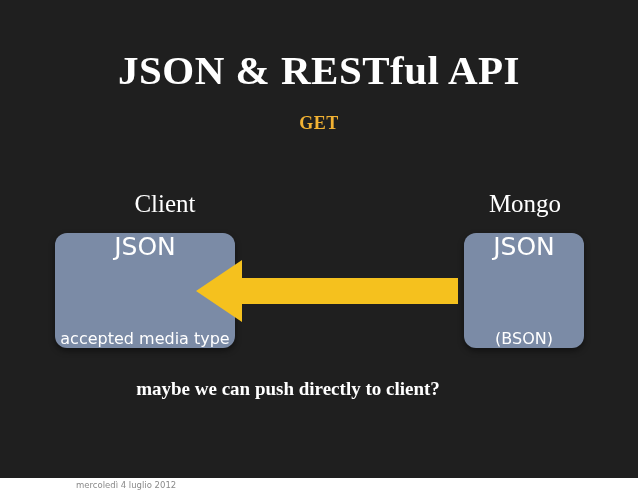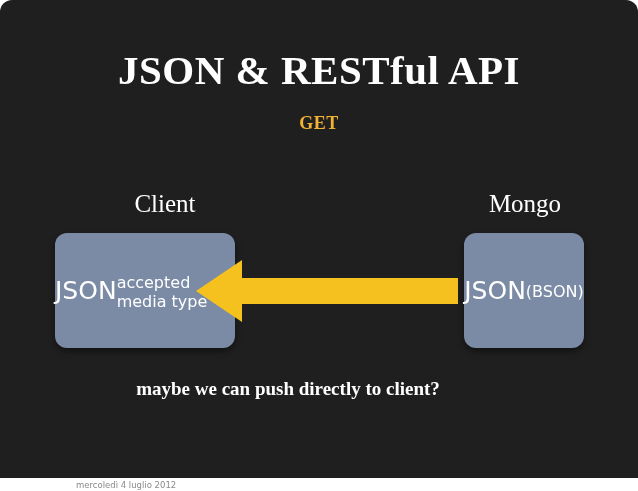--- a/index.html
+++ b/index.html
@@ -9,21 +9,20 @@
   }
   body {
     font-family: "Liberation Sans", sans-serif;
   }
   .slide-wrap {
     position: relative;
     width: 638px;
     height: 491px;
     overflow: hidden;
     background: #ffffff;
-    border-radius: 12px;
   }
   .slide {
     position: absolute;
     left: 0;
     top: 0;
     width: 638px;
     height: 478px;
     background: #1f1f1f;
   }
   .title {
@@ -69,23 +68,23 @@
     font-family: "Liberation Serif", serif;
     font-size: 25px;
     color: #ffffff;
   }
   .box {
     position: absolute;
     background: #7b8ba6;
     border-radius: 12px;
     box-shadow: 0 3px 6px rgba(0,0,0,0.45);
     display: flex;
-    flex-direction: row;
+    flex-direction: column;
     align-items: center;
-    justify-content: center;
+    justify-content: space-between;
   }
   .box-left {
     left: 55px;
     top: 233px;
     width: 180px;
     height: 115px;
   }
   .box-right {
     left: 464px;
     top: 233px;

